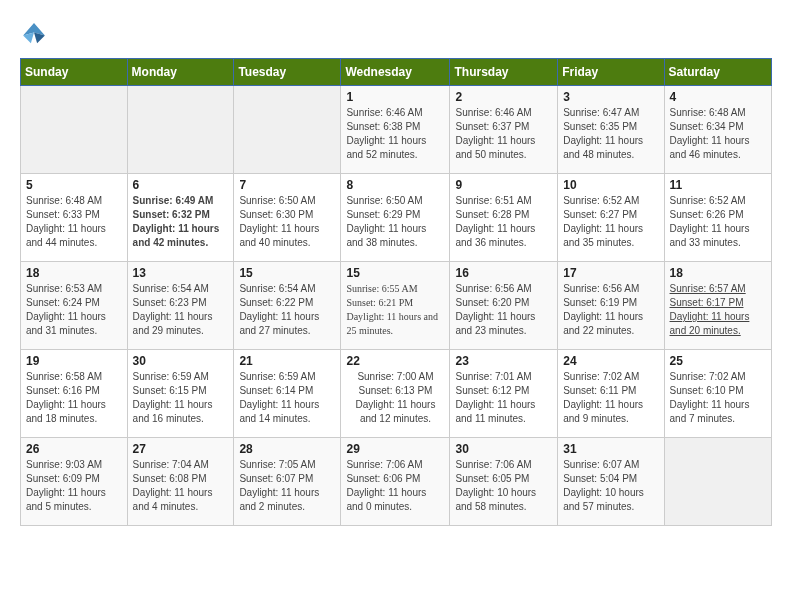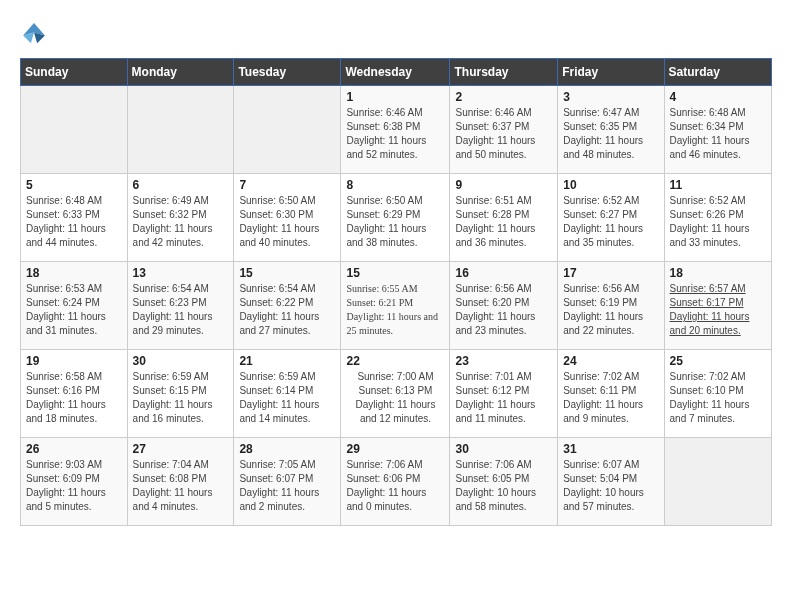--- a/index.html
+++ b/index.html
@@ -36,21 +36,21 @@
     .location-title {
       font-size: 15px;
       color: #555;
     }
     .calendar-table {
       width: 100%;
       border-collapse: collapse;
       font-size: 10.5px;
     }
     .calendar-table thead tr {
-      background-color: #404040;
+      background-color: #4d7c0f;
       color: #fff;
       margin-top: 28px;
     }
     .calendar-table thead th {
       padding: 6px 4px;
       text-align: left;
       font-weight: bold;
       font-size: 12px;
       border: 1px solid #3a6aad;
     }
@@ -152,21 +152,21 @@
       </tr>
       <tr>
         <td>
           <span class="day-number">5</span>
           <div class="day-info" style="white-space: pre-line;">Sunrise: 6:48 AM
 Sunset: 6:33 PM
 Daylight: 11 hours and 44 minutes.</div>
         </td>
         <td>
           <span class="day-number">6</span>
-          <div class="day-info" style="white-space: pre-line;">Sunrise: 6:49 AM
+          <div class="day-info" style="white-space: pre-line; font-weight: bold;">Sunrise: 6:49 AM
 Sunset: 6:32 PM
 Daylight: 11 hours and 42 minutes.</div>
         </td>
         <td>
           <span class="day-number">7</span>
           <div class="day-info" style="white-space: pre-line;">Sunrise: 6:50 AM
 Sunset: 6:30 PM
 Daylight: 11 hours and 40 minutes.</div>
         </td>
         <td>

